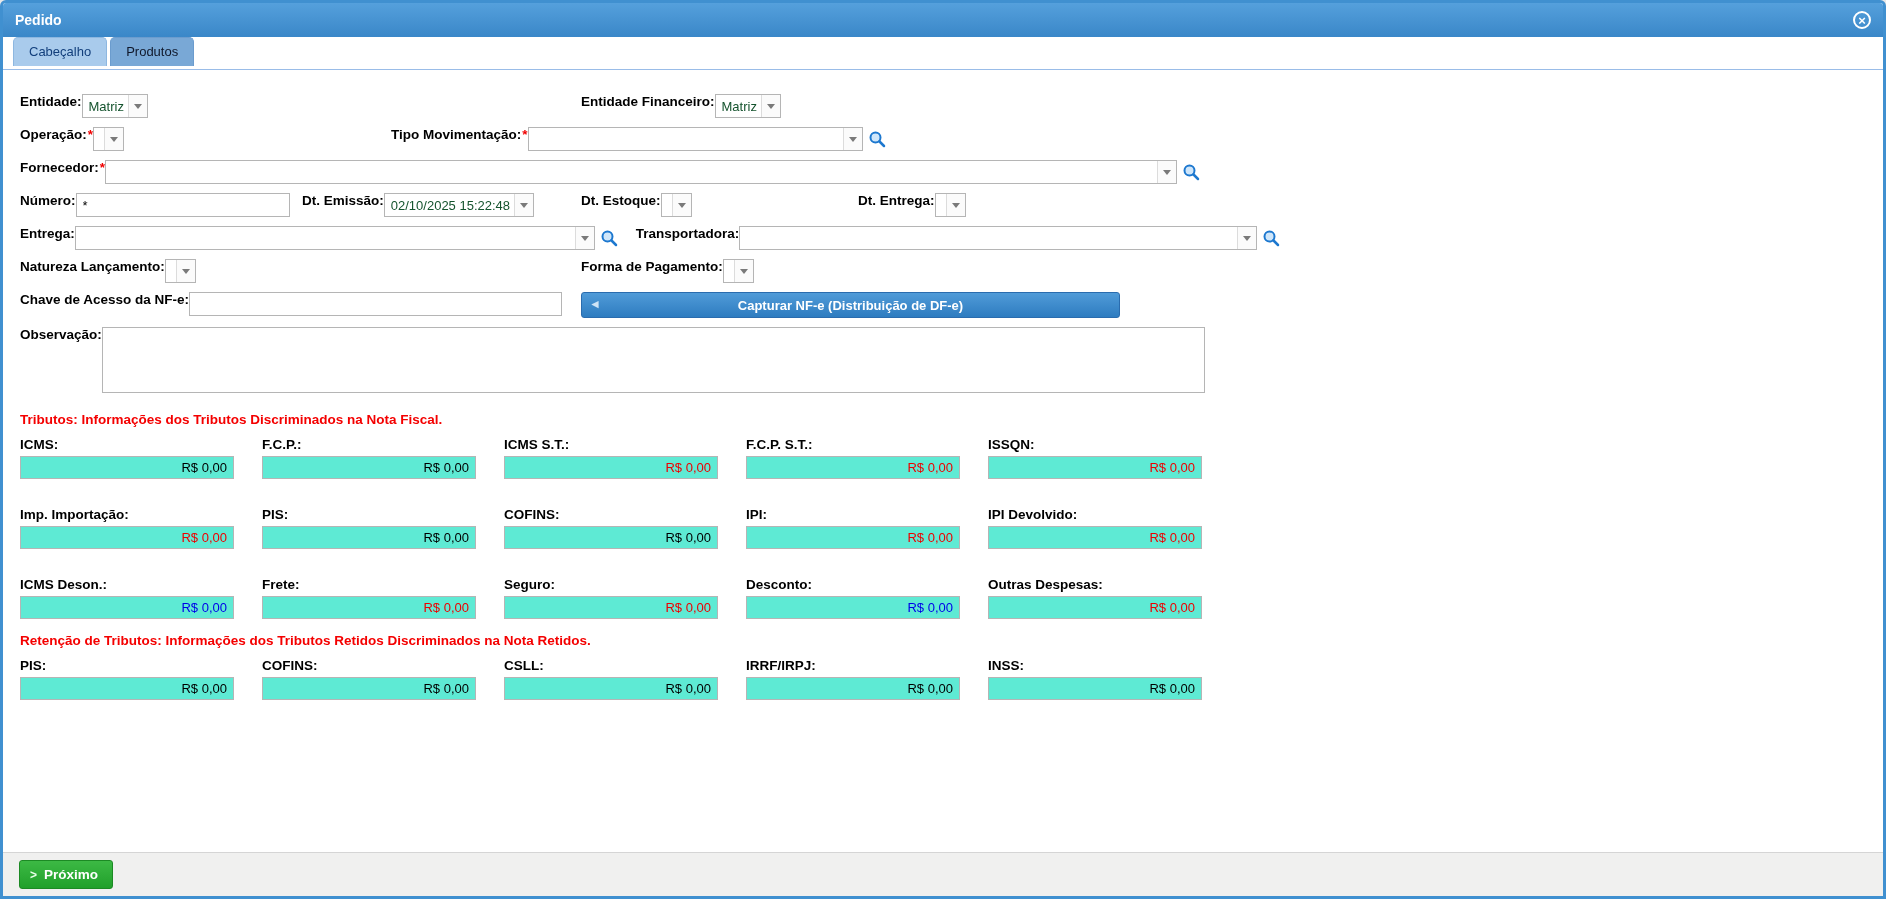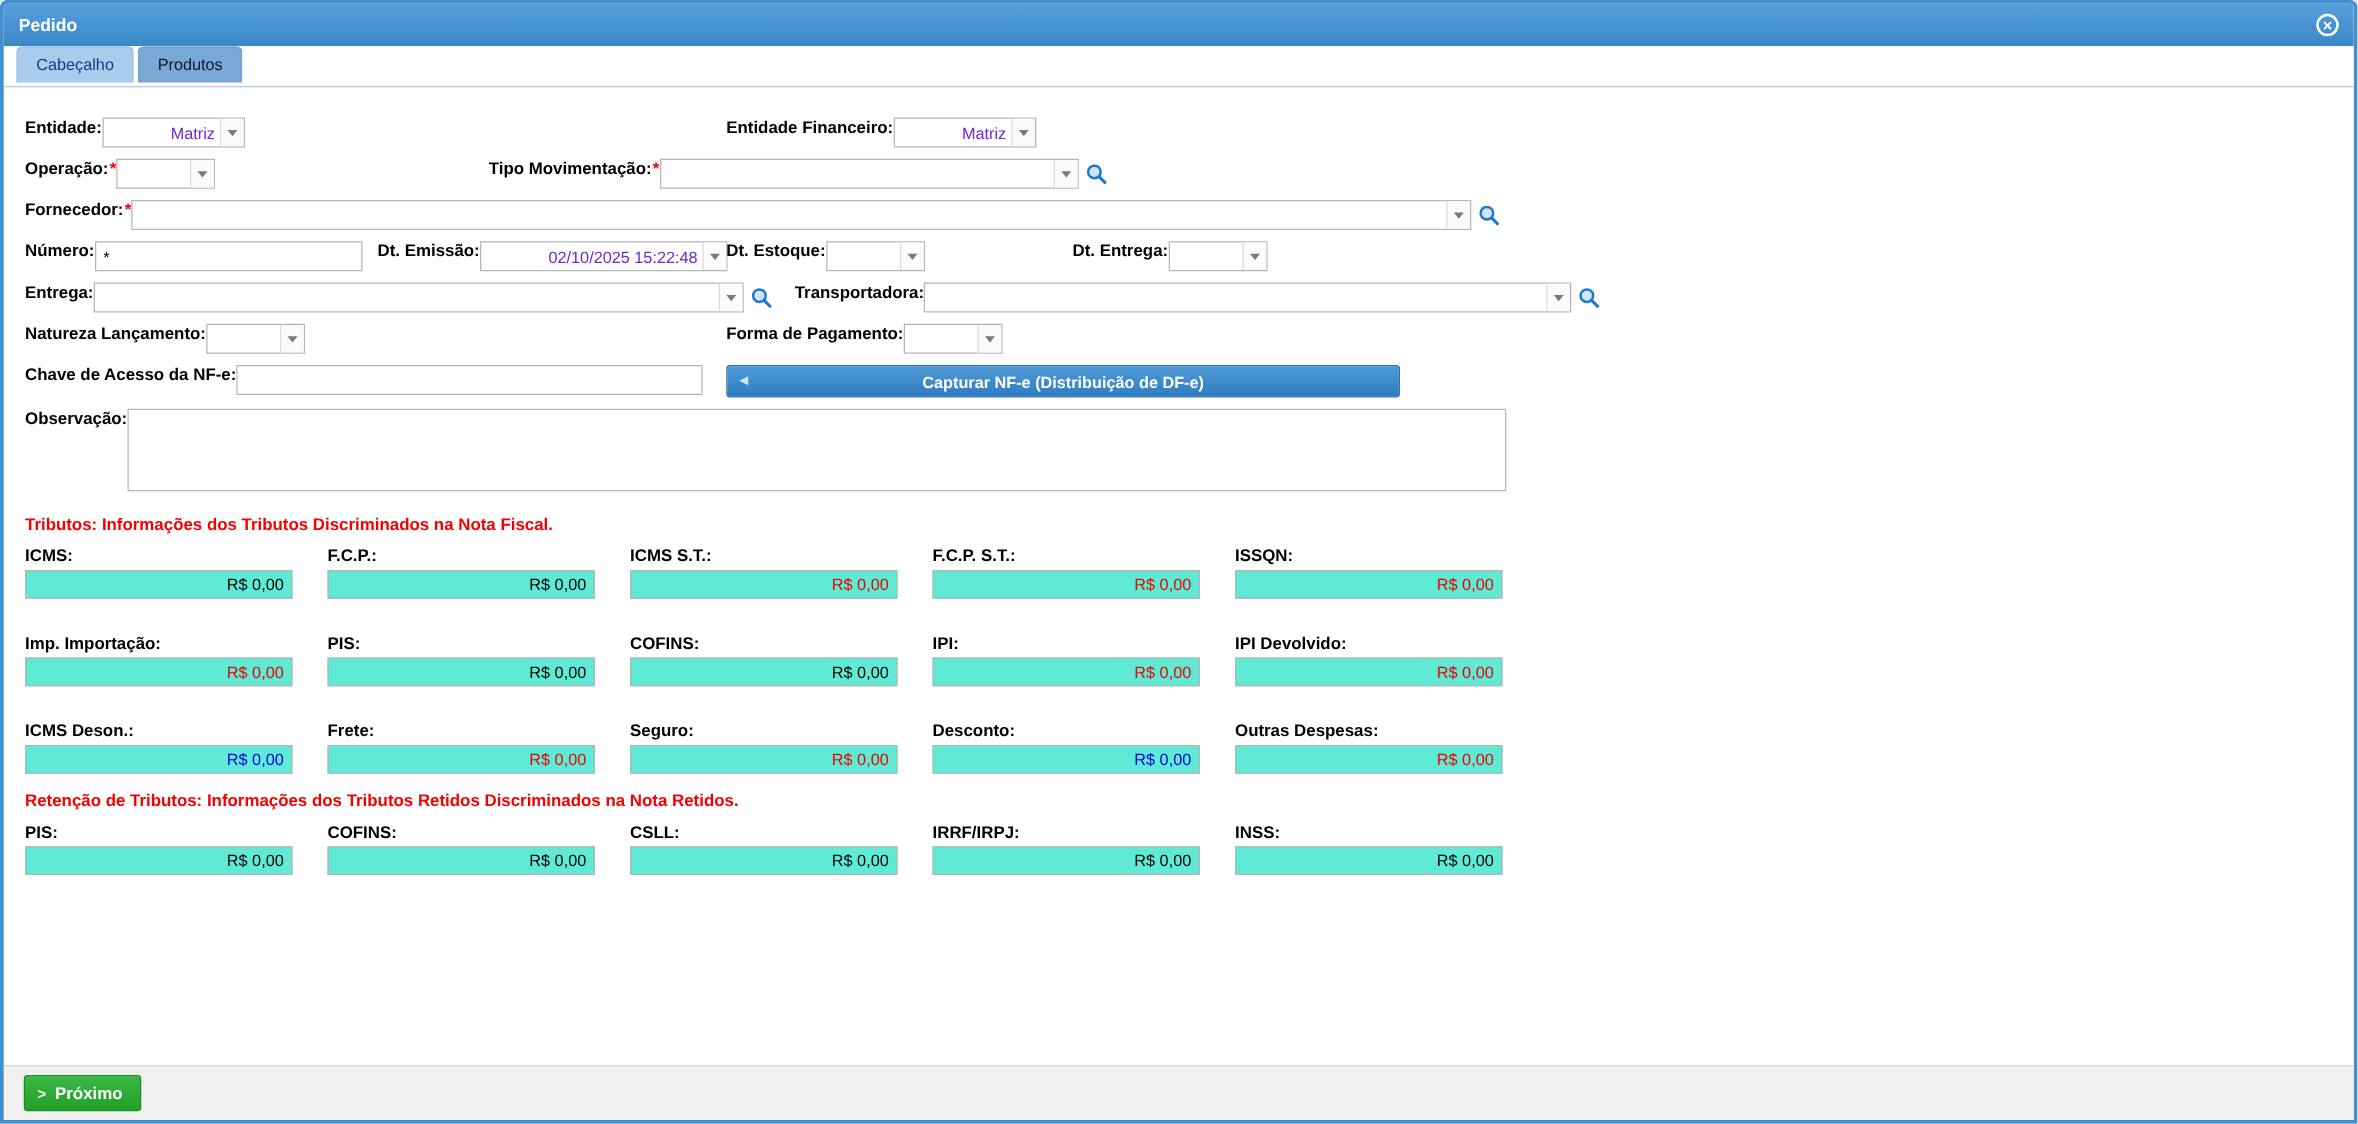--- a/index.html
+++ b/index.html
@@ -59,21 +59,21 @@
   .bodyarea { flex:1 1 auto; background:#fff; padding:24px 0 0 17px; overflow:hidden; }
   .form { width:1100px; display:flex; flex-direction:column; }
   .frow { display:flex; margin-bottom:9px; }
   .fld { display:flex; flex-direction:row; }
   .lbl { font-size:13.5px; font-weight:bold; color:#000; margin-bottom:4px; white-space:nowrap; }
   .req { color:#f00000; margin-left:1px; }
   .combo, .input {
     height:24px; border:1px solid #b5b5b5; background:#fff;
     display:flex; align-items:center;
   }
-  .combo .val { flex:1; font-size:13px; color:#6d28d9; padding:0 4px 0 6px; white-space:nowrap; overflow:hidden;margin-left:48px; }
+  .combo .val { flex:1; font-size:13px; color:#14532d; padding:0 4px 0 6px; white-space:nowrap; overflow:hidden; }
   .trigger {
     width:19px; height:100%; flex:0 0 19px;
     border-left:1px solid #dcdcdc; background:#fbfbfb;
     display:flex; align-items:center; justify-content:center; cursor:pointer;
   }
   .trigger::after { content:""; width:0; height:0; border:4px solid transparent; border-top:5px solid #7a7a7a; margin-top:5px; }
   .input { font-size:13px; padding:0 6px; width:100%; font-family:"Liberation Sans",sans-serif; }
   input.input { outline:none; }
   .combo-wrap { display:flex; align-items:center; }
   .searchbtn { width:22px; height:22px; margin-left:3px; display:flex; align-items:center; justify-content:center; cursor:pointer; }

